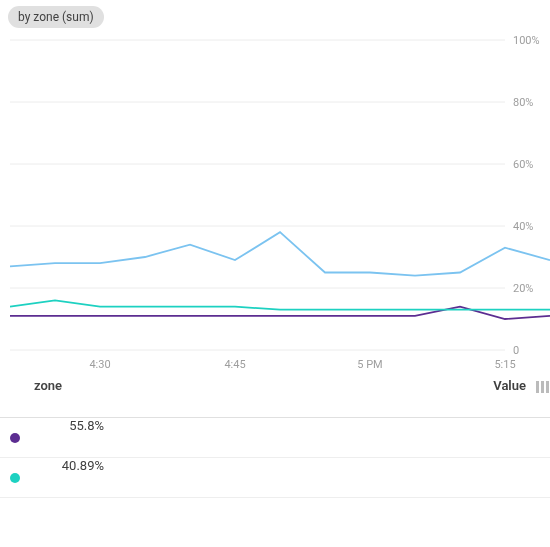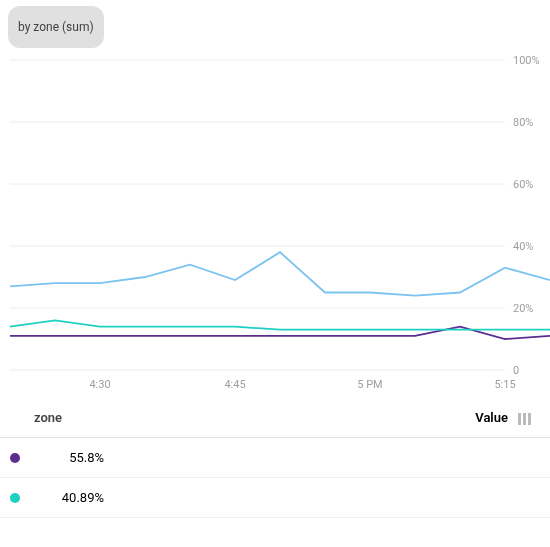--- a/index.html
+++ b/index.html
@@ -14,21 +14,21 @@
   .root { width: 550px; height: 547px; position: relative; }
   .chips {
     padding: 6px 8px 0 8px;
     display: flex;
     gap: 8px;
   }
   .chip {
     background: #e0e0e0;
     color: #424242;
     border-radius: 12px;
-    padding: 13px 10px;
+    padding: 3px 10px;
     font-size: 12px;
     line-height: 16px;
     text-align: right;
   }
   .chart-area {
     position: relative;
     width: 100%;
     height: 350px;
   }
   .chart-svg { position:absolute; top:0; left:0; }
@@ -38,35 +38,34 @@
     font-family: inherit;
   }
   .ytick-line { stroke: #ececec; stroke-width:1; }
   .series-line { fill:none; stroke-width:1.8; }
   .table {
     width: 100%;
     font-size: 13px;
   }
   .thead, .trow {
     display:flex;
-    align-items:center;
     height: 40px;
-    padding: 0 18px 0 10px;
+    padding: 0 0 0 10px;
   }
   .thead {
     border-bottom: 1px solid #e0e0e0;
     font-weight: 600;
     color: #444;
   }
   .trow {
     border-bottom: 1px solid #eee;
   }
   .col-dot { width: 24px; display:flex; align-items:center; }
   .col-name { flex: 1 1 auto; }
-  .col-value { width: 70px; text-align: right; color:#000000; }
+  .col-value { width: 70px; text-align: right; color:#404040; }
   .col-icon { width: 24px; text-align:right; color:#999; }
   .swatch { width:10px; height:10px; border-radius:50%; display:inline-block; }
   .col-icon svg { vertical-align: middle; }
 </style>
 </head>
 <body>
 <div class="root">
 
 <div class="chips">
   <span class="chip">by zone (sum)</span>

